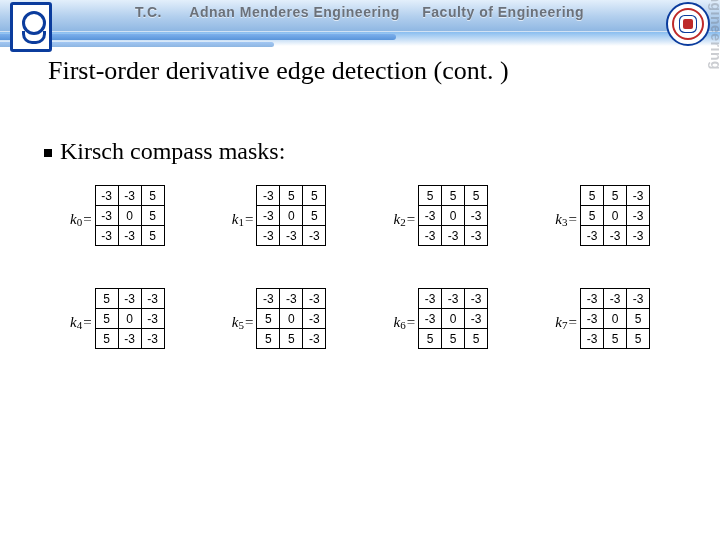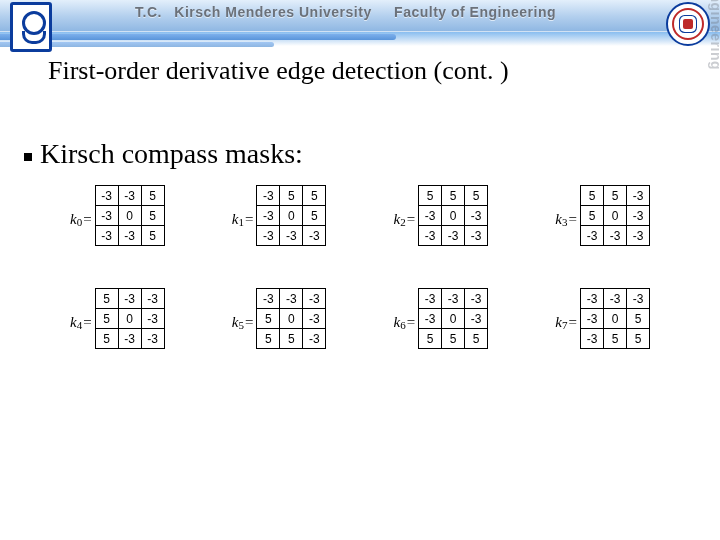--- a/index.html
+++ b/index.html
@@ -33,21 +33,21 @@
     right: 60px;
     font-family: Tahoma, Verdana, sans-serif;
     font-size: 14px;
     font-weight: bold;
     color: #6b717a;
     letter-spacing: 0.5px;
     text-shadow: 0 1px 0 rgba(255,255,255,0.6);
     white-space: nowrap;
   }
   .banner .topbar-text span { display: inline-block; }
-  .banner .topbar-text .tc { margin-right: 8px; }
+  .banner .topbar-text .tc { margin-right: 23px; }
   .banner .topbar-text .uni { margin-right: 18px; }
   .banner .ribbon {
     position: absolute;
     top: 32px; left: 0; right: 0;
     height: 14px;
     background: linear-gradient(to bottom, #88bdf0 0%, #cfe3f7 60%, #ffffff 100%);
   }
   .banner .ribbon .stripe1 {
     position: absolute;
     top: 2px;
@@ -155,22 +155,22 @@
   .title {
     position: absolute;
     top: 56px;
     left: 48px;
     font-size: 26px;
     font-family: "Times New Roman", Times, serif;
   }
   .bullet {
     position: absolute;
     top: 138px;
-    left: 24px;
-    font-size: 28px;
+    left: 44px;
+    font-size: 24px;
     font-family: "Times New Roman", Times, serif;
   }
   .bullet .sq {
     display: inline-block;
     width: 8px;
     height: 8px;
     background: #000;
     margin-right: 8px;
     vertical-align: 2px;
   }
@@ -223,21 +223,21 @@
     padding: 0;
   }
 </style>
 </head>
 <body>
 
 <div class="banner">
   <div class="topbar"></div>
   <div class="topbar-text">
     <span class="tc">T.C.</span>
-    <span class="uni">Kirsch Menderes University</span>
+    <span class="uni">Adnan Menderes Engineering</span>
     <span class="fac">Faculty of Engineering</span>
   </div>
   <div class="ribbon">
     <div class="stripe1"></div>
     <div class="stripe2"></div>
   </div>
   <div class="logo-left"></div>
   <div class="logo-right"></div>
 </div>
 

